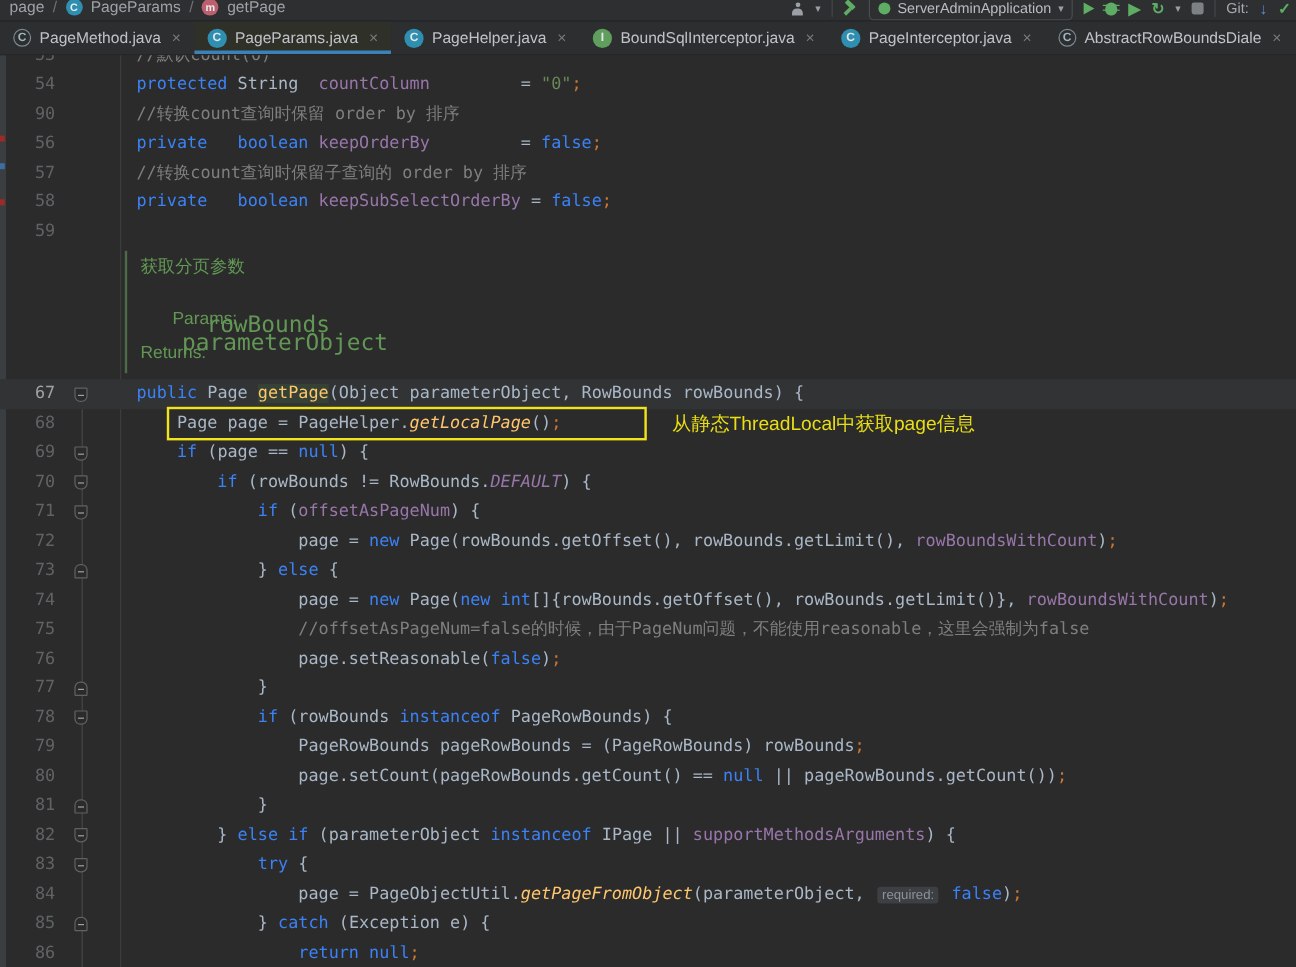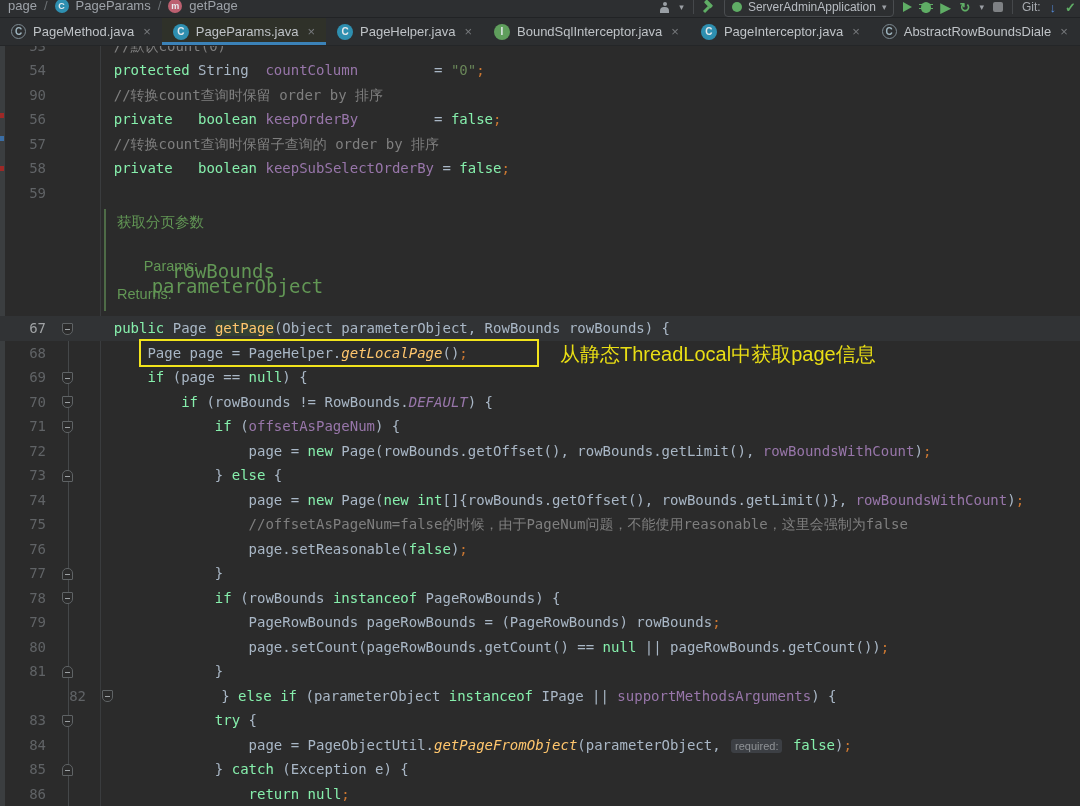--- a/index.html
+++ b/index.html
@@ -71,21 +71,21 @@
   .curline { position:absolute; left:0; width:1080px; height:24.5px; background:#313335; }
   .lnum { position:absolute; left:0; top:0; width:46px; text-align:right; color:#606366;
           font-size:14px; font-family:"DejaVu Sans Mono", monospace; }
   .lnum.cur { color:#a0a3a5; }
   .fold { position:absolute; left:62px; top:6.5px; width:11px; height:12px;
           border:1px solid #5f6365; background:#2b2b2b; z-index:2; }
   .fold:after { content:""; position:absolute; left:2px; top:5px; width:5px; height:1px; background:#9da1a4; }
   .fold.o { border-radius:1px 1px 5px 5px; }
   .fold.c { border-radius:5px 5px 1px 1px; }
   .code { position:absolute; left:80px; top:0; }
-  .kw   { color:#86efac; }
+  .kw   { color:#3b82f6; }
   .def  { color:#a9b7c6; }
   .fld  { color:#9876aa; }
   .sfld { color:#9876aa; font-style:italic; }
   .mhl  { color:#ffc66d; background:#344134; }
   .smth { color:#ffc66d; font-style:italic; }
   .str  { color:#6a8759; }
   .cmt  { color:#7f7f7f; }
   .semi { color:#cc7832; }
   .hint { background:#3c3f44; color:#8f9296; border-radius:3px; font-size:11px;
           padding:1px 4px; margin:0 2px; font-family:"Liberation Sans",sans-serif; }
@@ -94,21 +94,21 @@
   .jdoc { position:absolute; left:0; top:161px; width:700px; height:106px; }
   .jdoc-border { position:absolute; left:104px; top:2px; width:2px; height:102px; background:#4e6b47; }
   .jdoc-row { position:absolute; white-space:pre; }
   .jd-sans { font-family:"Liberation Sans",sans-serif; font-size:14.5px; color:#629755; }
   .jd-mono { font-family:"DejaVu Sans Mono",monospace; font-size:19px; color:#629755; }
 
   
   .ybox { position:absolute; left:139px; top:292.5px; width:400px; height:28px;
           border:2.5px solid #f2e41c; z-index:5; }
   .annot { position:absolute; left:560px; top:294px; height:28px; line-height:28px;
-           font-size:20px; color:#e9de14; z-index:5; white-space:nowrap; }
+           font-size:16px; color:#e9de14; z-index:5; white-space:nowrap; }
 </style>
 </head>
 <body>
 
 <div class="topbar">
   <div class="crumbs">
       <span>page</span>
       <span class="crumb-sep">/</span>
       <span class="mini-ic mini-cls">C</span>
       <span>PageParams</span>
@@ -193,21 +193,21 @@
       <div class="row" style="top: 392.5px;"><span class="lnum">72</span><span class="code"><span class="def">                    page = </span><span class="kw">new</span><span class="def"> Page(rowBounds.getOffset(), rowBounds.getLimit(), </span><span class="fld">rowBoundsWithCount</span><span class="def">)</span><span class="semi">;</span></span></div>
       <div class="row" style="top: 417px;"><span class="lnum">73</span><span class="fold c"></span><span class="code"><span class="def">                } </span><span class="kw">else</span><span class="def"> {</span></span></div>
       <div class="row" style="top: 441.5px;"><span class="lnum">74</span><span class="code"><span class="def">                    page = </span><span class="kw">new</span><span class="def"> Page(</span><span class="kw">new</span><span class="def"> </span><span class="kw">int</span><span class="def">[]{rowBounds.getOffset(), rowBounds.getLimit()}, </span><span class="fld">rowBoundsWithCount</span><span class="def">)</span><span class="semi">;</span></span></div>
       <div class="row" style="top: 466px;"><span class="lnum">75</span><span class="code"><span class="cmt">                    //offsetAsPageNum=false的时候，由于PageNum问题，不能使用reasonable，这里会强制为false</span></span></div>
       <div class="row" style="top: 490.5px;"><span class="lnum">76</span><span class="code"><span class="def">                    page.setReasonable(</span><span class="kw">false</span><span class="def">)</span><span class="semi">;</span></span></div>
       <div class="row" style="top: 515px;"><span class="lnum">77</span><span class="fold c"></span><span class="code"><span class="def">                }</span></span></div>
       <div class="row" style="top: 539.5px;"><span class="lnum">78</span><span class="fold o"></span><span class="code"><span class="kw">                if</span><span class="def"> (rowBounds </span><span class="kw">instanceof</span><span class="def"> PageRowBounds) {</span></span></div>
       <div class="row" style="top: 564px;"><span class="lnum">79</span><span class="code"><span class="def">                    PageRowBounds pageRowBounds = (PageRowBounds) rowBounds</span><span class="semi">;</span></span></div>
       <div class="row" style="top: 588.5px;"><span class="lnum">80</span><span class="code"><span class="def">                    page.setCount(pageRowBounds.getCount() == </span><span class="kw">null</span><span class="def"> || pageRowBounds.getCount())</span><span class="semi">;</span></span></div>
       <div class="row" style="top: 613px;"><span class="lnum">81</span><span class="fold c"></span><span class="code"><span class="def">                }</span></span></div>
-      <div class="row" style="top: 637.5px; margin-left: 40px;"><span class="lnum">82</span><span class="fold o"></span><span class="code"><span class="def">            } </span><span class="kw">else if</span><span class="def"> (parameterObject </span><span class="kw">instanceof</span><span class="def"> IPage || </span><span class="fld">supportMethodsArguments</span><span class="def">) {</span></span></div>
+      <div class="row" style="top: 637.5px;"><span class="lnum">82</span><span class="fold o"></span><span class="code"><span class="def">            } </span><span class="kw">else if</span><span class="def"> (parameterObject </span><span class="kw">instanceof</span><span class="def"> IPage || </span><span class="fld">supportMethodsArguments</span><span class="def">) {</span></span></div>
       <div class="row" style="top: 662px;"><span class="lnum">83</span><span class="fold o"></span><span class="code"><span class="kw">                try</span><span class="def"> {</span></span></div>
       <div class="row" style="top: 686.5px;"><span class="lnum">84</span><span class="code"><span class="def">                    page = PageObjectUtil.</span><span class="smth">getPageFromObject</span><span class="def">(parameterObject, </span><span class="hint">required:</span><span class="def"> </span><span class="kw">false</span><span class="def">)</span><span class="semi">;</span></span></div>
       <div class="row" style="top: 711px;"><span class="lnum">85</span><span class="fold c"></span><span class="code"><span class="def">                } </span><span class="kw">catch</span><span class="def"> (Exception e) {</span></span></div>
       <div class="row" style="top: 735.5px;"><span class="lnum">86</span><span class="code"><span class="kw">                    return</span><span class="def"> </span><span class="kw">null</span><span class="semi">;</span></span></div>
     </div>
 
   <div class="jdoc">
     <div class="jdoc-border"></div>
     <div class="jdoc-row jd-sans" style="left:117px; top:6px;">获取分页参数</div>
     <div class="jdoc-row" style="left:117px; top:32px;">

